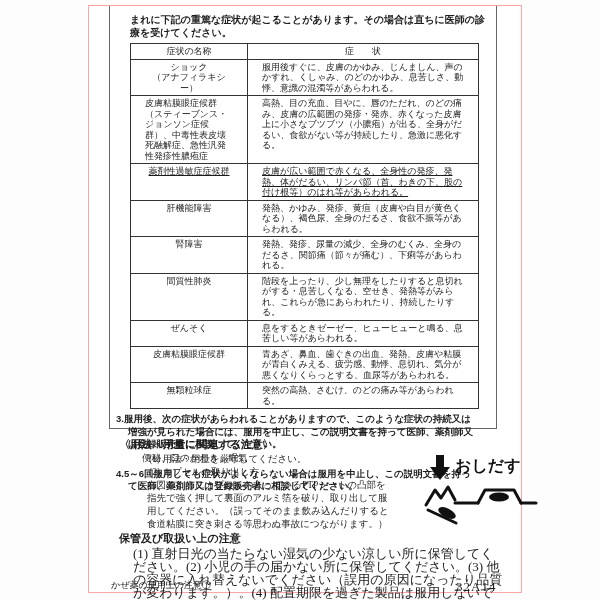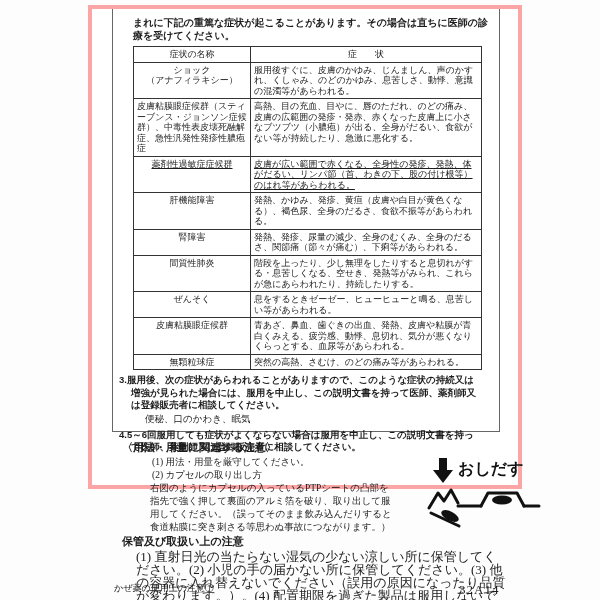--- a/index.html
+++ b/index.html
@@ -1,32 +1,32 @@
 <!DOCTYPE html>
 <html lang="ja"><head>
 <meta charset="utf-8">
 <style>
   * { margin:0; padding:0; box-sizing:border-box; }
   html,body { width:600px; height:600px; background:#fdfdfd; }
   body { position:relative; font-family:"Liberation Serif", serif; color:#1c1c1c;
          -webkit-font-smoothing:antialiased; }
-  .page { position:absolute; left:88px; top:5px; width:434px; height:484px;
-          background:#fff; border:4px solid #fca5a5; }
+  .page { position:absolute; left:88px; top:5px; width:434px; height:588px;
+          background:#fff; border:1px solid #fca5a5; }
 
   
   .box { position:absolute; left:20px; top:0; width:388px; height:423px;
          border:1px solid #666; border-top:none; }
 
   .intro { margin:7px 6px 0 20px; font-family:"Liberation Sans", sans-serif;
            font-weight:bold; font-size:10px; line-height:13px; word-break:break-all; }
 
   table.sym { border-collapse:collapse; margin:4px 0 0 20px; width:349px;
               table-layout:fixed; }
   table.sym td { border:1px solid #333; font-size:9px; line-height:10.5px;
-                 padding:2px 3px; vertical-align:top; word-break:break-all; }
+                 padding:2px 14px; vertical-align:top; word-break:break-all; }
   td.cname { width:117px; text-align:center; white-space:pre-line; }
   td.cdesc { width:232px; text-align:left; }
   td.th { text-align:center; font-size:9.5px; padding:1px 3px; }
   tr.left-name td.cname { text-align:left; white-space:normal; }
   tr.underline td { text-decoration:underline; }
   td.spaced { letter-spacing:4px; }
 
   .notice { margin:4px 16px 0 6px; font-family:"Liberation Sans", sans-serif;
             font-weight:bold; font-size:9.5px; line-height:12.5px;
             padding-left:12px; text-indent:-12px; word-break:break-all; }

